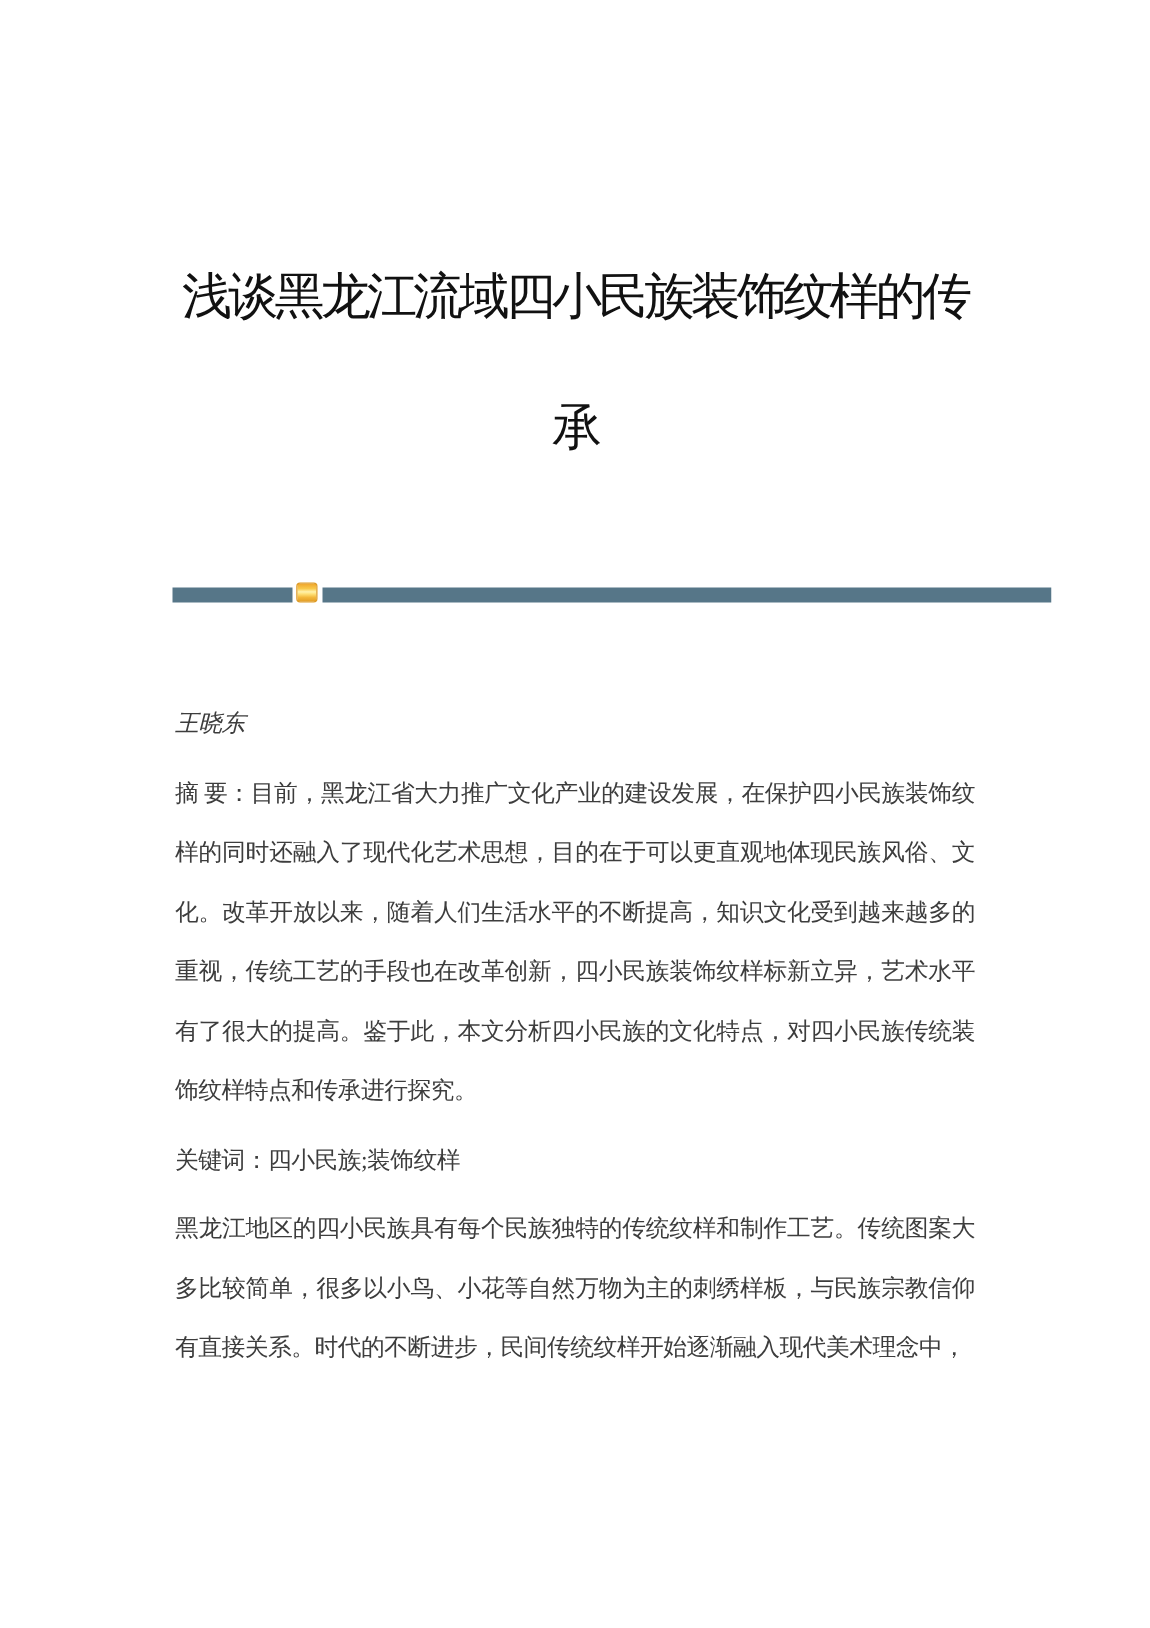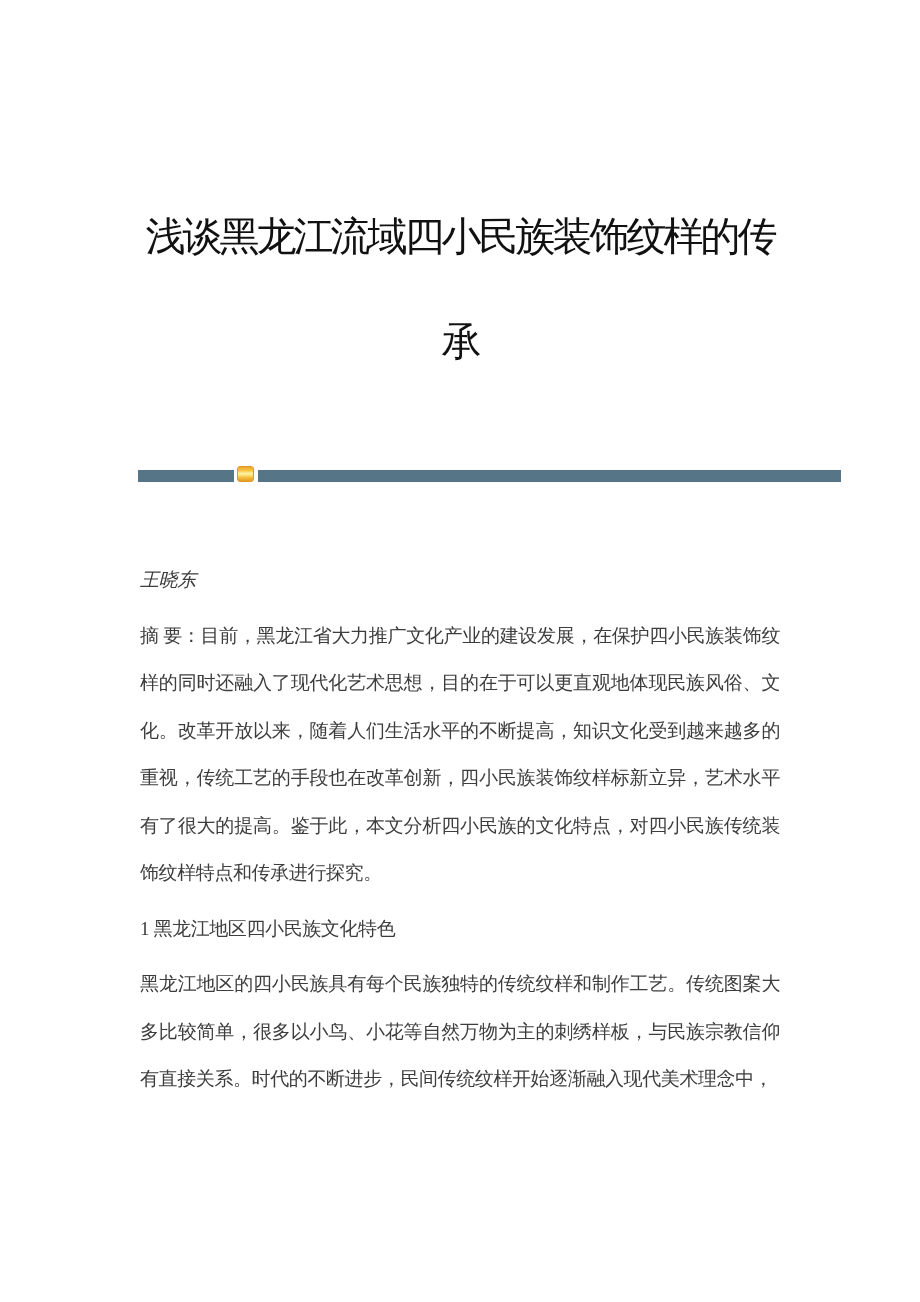--- a/index.html
+++ b/index.html
@@ -85,19 +85,19 @@
 
   <div class="divider-seg left"></div>
   <div class="divider-icon"></div>
   <div class="divider-seg right"></div>
 
   <div class="content">
     <p class="author-line">王晓东</p>
 
     <p class="abstract-paragraph">摘 要：目前，黑龙江省大力推广文化产业的建设发展，在保护四小民族装饰纹样的同时还融入了现代化艺术思想，目的在于可以更直观地体现民族风俗、文化。改革开放以来，随着人们生活水平的不断提高，知识文化受到越来越多的重视，传统工艺的手段也在改革创新，四小民族装饰纹样标新立异，艺术水平有了很大的提高。鉴于此，本文分析四小民族的文化特点，对四小民族传统装饰纹样特点和传承进行探究。</p>
 
+    <p class="keywords-line">关键词：四小民族;装饰纹样</p>
 
-    <h2 class="section-heading">1 黑龙江地区四小民族文化特色</h2>
 
     <p class="body-paragraph">黑龙江地区的四小民族具有每个民族独特的传统纹样和制作工艺。传统图案大多比较简单，很多以小鸟、小花等自然万物为主的刺绣样板，与民族宗教信仰有直接关系。时代的不断进步，民间传统纹样开始逐渐融入现代美术理念中，</p>
   </div>
 
 </div>
 
 </body></html>

